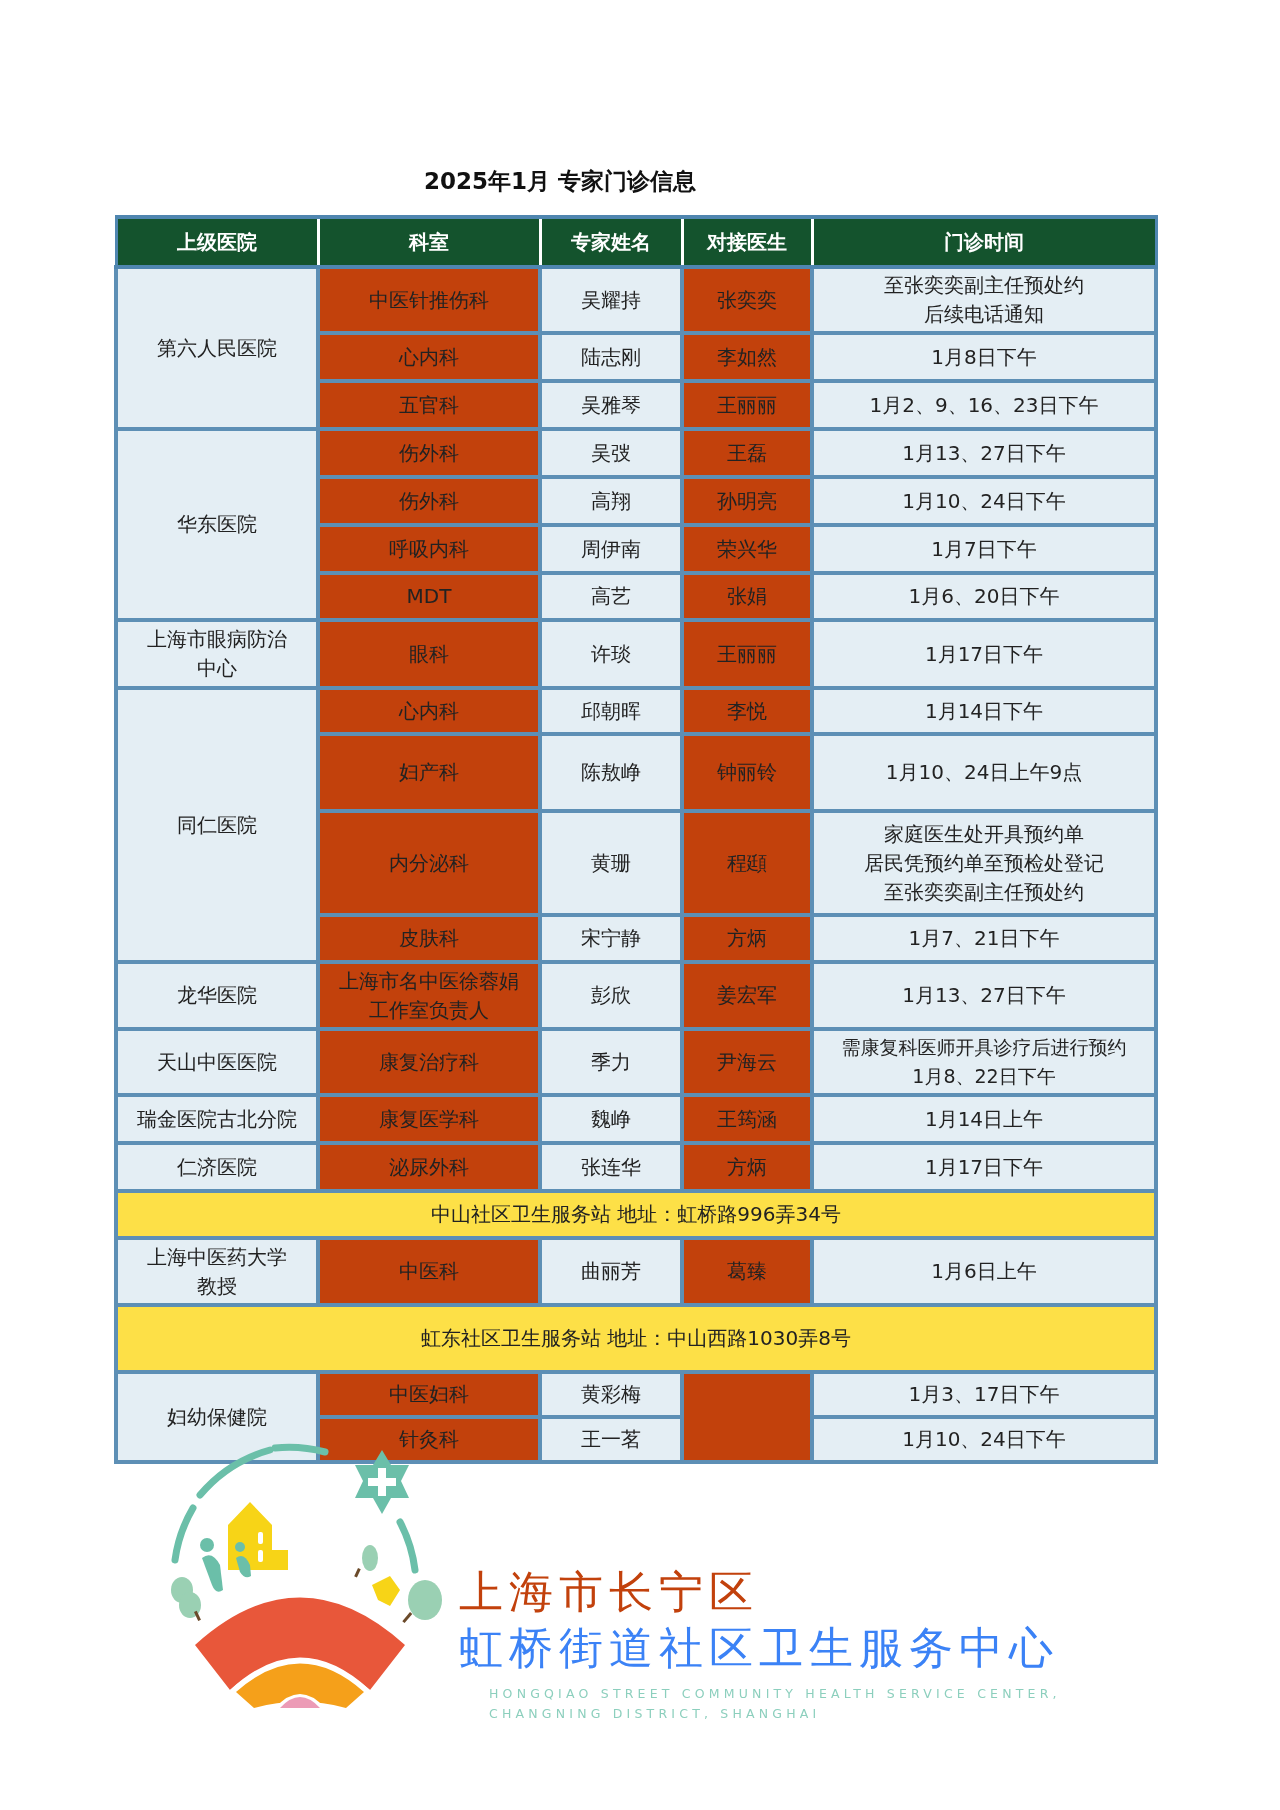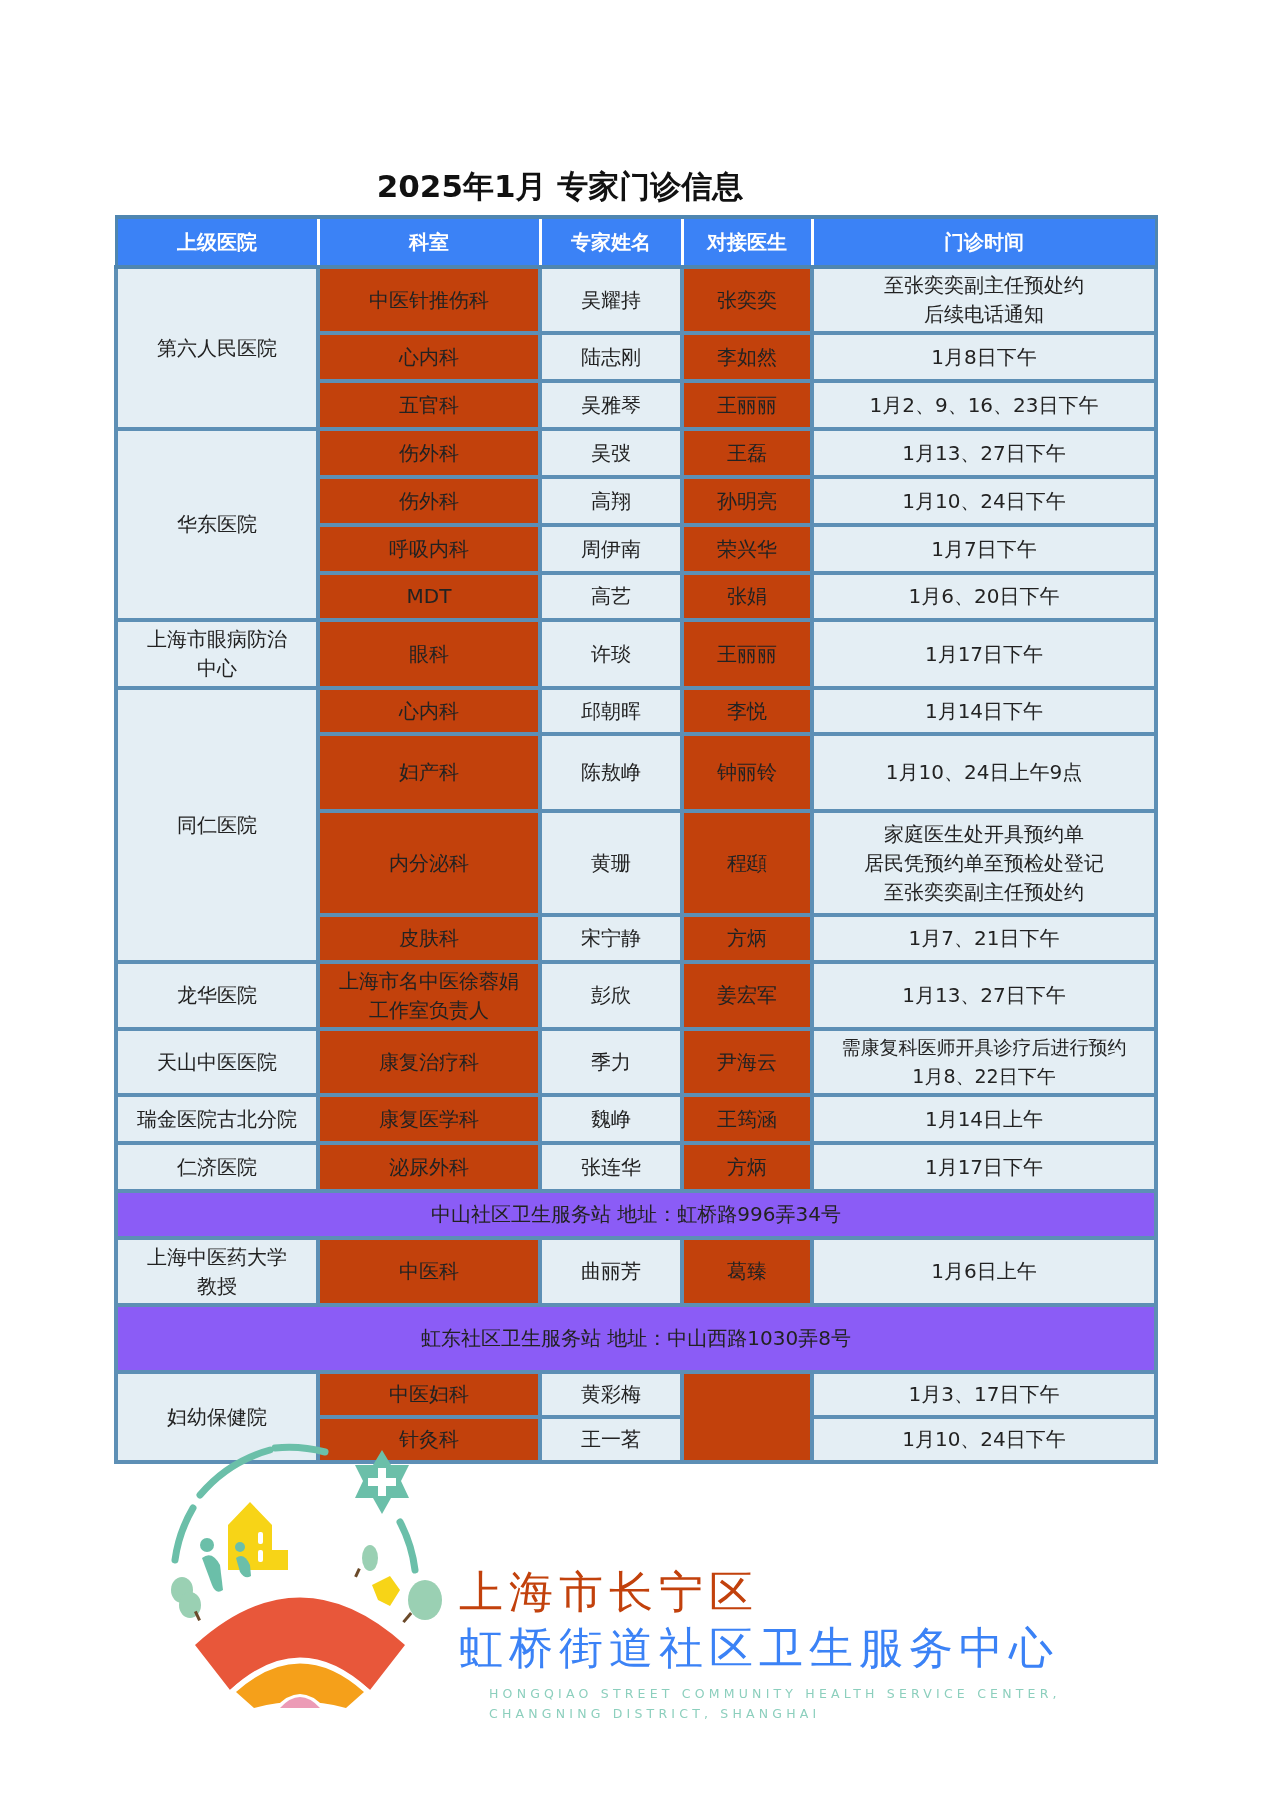--- a/index.html
+++ b/index.html
@@ -1,30 +1,30 @@
 <!DOCTYPE html>
 <html><head>
 <meta charset="utf-8">
 <style>
   html, body { margin:0; padding:0; background:#ffffff; }
   body { width:1280px; height:1810px; position:relative; overflow:hidden;
          font-family:"DejaVu Sans", "Liberation Sans", sans-serif; color:#1a1a1a; }
   .title { position:absolute; left:0; width:1120px; top:166px; text-align:center;
-           font-size:31px; font-weight:bold; color:#111; letter-spacing:0px; }
+           font-size:23px; font-weight:bold; color:#111; letter-spacing:0px; }
   .tbl { position:absolute; left:114px; top:215px; width:1040px; }
   .tbl table { border-collapse:collapse; width:1040px; table-layout:fixed; }
   .tbl td, .tbl th { border:4px solid #5d8fb5; text-align:center; vertical-align:middle;
                      font-size:20px; line-height:29px; padding:0 2px; color:#222; }
-  .tbl th { background:#3b82f6; color:#ffffff; font-weight:bold; font-size:20px; height:46px;
+  .tbl th { background:#14532d; color:#ffffff; font-weight:bold; font-size:20px; height:46px;
             border-color:#4f86b0; border-left:3px solid #ffffff; border-right:3px solid #ffffff; }
   .tbl th:first-child { border-left-color:#4f86b0; }
   .tbl th:last-child { border-right-color:#4f86b0; }
   .c-blue { background:#e4eef4; }
   .c-white { background:#c2410c; }
-  .banner { background:#8b5cf6; font-size:20px; }
+  .banner { background:#fde047; font-size:20px; }
   .logo { position:absolute; left:150px; top:1440px; width:300px; height:290px; }
   .logo-text-cn1 { position:absolute; left:459px; top:1563px; font-size:44px; color:#c2410c;
                    letter-spacing:6px; font-weight:normal; }
   .logo-text-cn2 { position:absolute; left:459px; top:1619px; font-size:44px; color:#3b82f6;
                    letter-spacing:6px; }
   .logo-text-en { position:absolute; left:461px; font-size:12.5px; color:#8ccfbd;
                   letter-spacing:4.2px;margin-left:28px; }
 </style>
 </head>
 <body>

